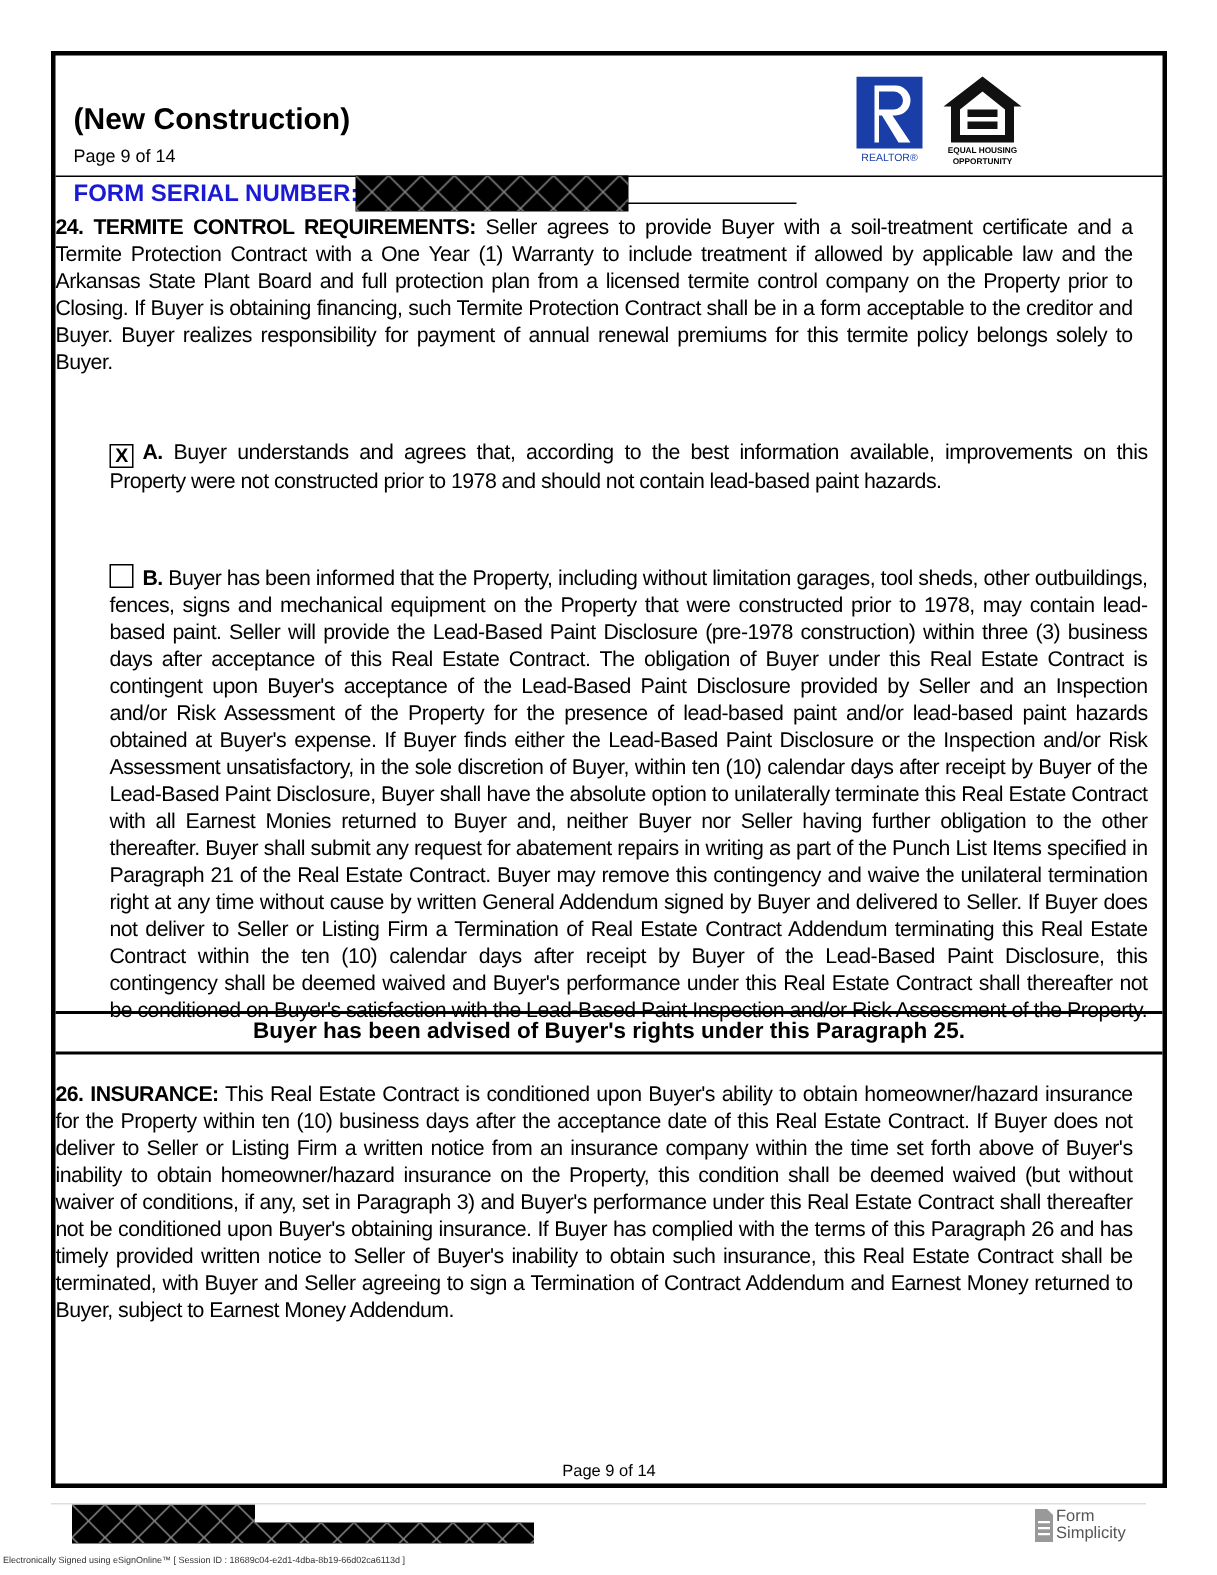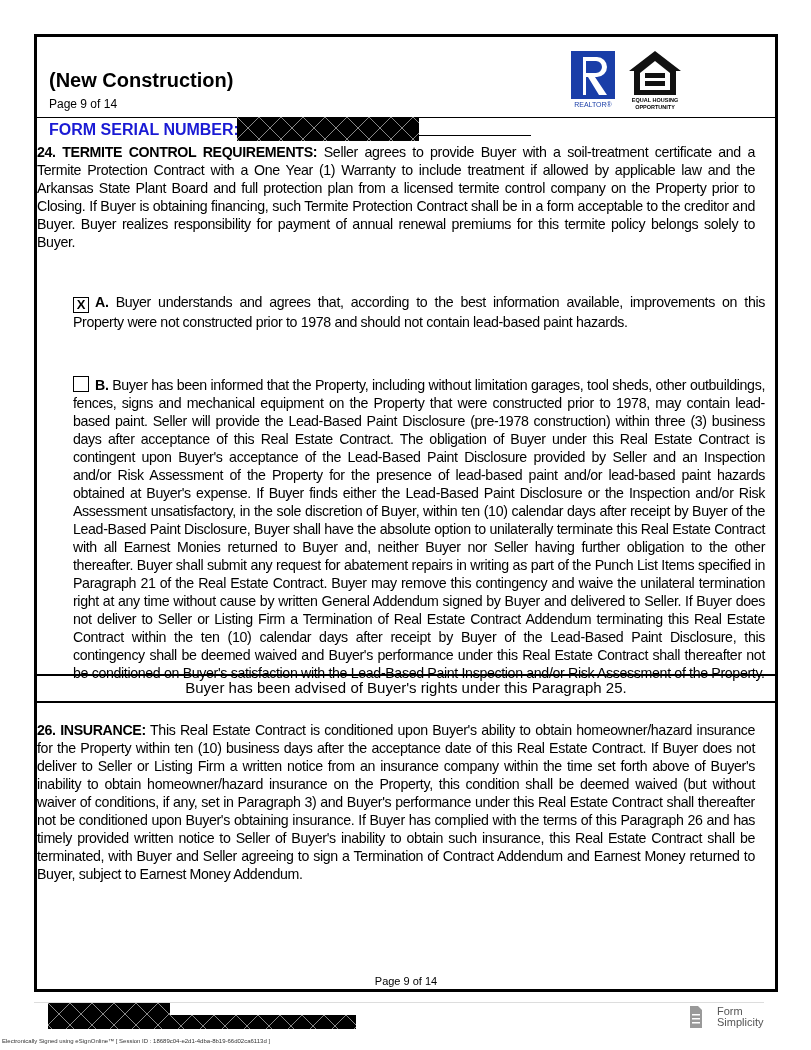--- a/index.html
+++ b/index.html
@@ -14,24 +14,24 @@
   .copyright { position:absolute; left:654px; top:6px; width:80px; text-align:center; font-size:12px; line-height:14px; }
   .copyright b { display:block; }
   .serial { position:absolute; left:12px; top:84px; font-weight:bold; font-size:16px; color:#1a1ad4; }
   .redact { background:#000; position:absolute; overflow:hidden; }
   .redact svg { display:block; }
   .serial-line { position:absolute; left:380px; top:98px; width:114px; border-bottom:1px solid #000; }
   .body-text { position:absolute; left:0; width:718px; font-size:14.2px; line-height:18px; text-align:justify; font-family:"Liberation Sans", sans-serif; letter-spacing:-0.35px; }
   .indent { left:36px; width:692px; }
   .cb { display:inline-block; width:14px; height:14px; border:1px solid #000; vertical-align:-2px; margin-right:6px; font-size:13px; line-height:14px; text-align:center; font-weight:bold; }
   .divider { position:absolute; left:0; width:738px; border-top:2px solid #000; }
-  .advised { position:absolute; left:0; top:642px; width:738px; text-align:center; font-weight:normal; font-size:15px; }
+  .advised { position:absolute; left:0; top:642px; width:738px; text-align:center; font-weight:bold; font-size:15px; }
   .pageno-bottom { position:absolute; left:0; top:938px; width:738px; text-align:center; font-size:11px; }
   .footer-rule { position:absolute; left:34px; top:1002px; width:730px; border-top:1px solid #ddd; }
-  .fs-logo { position:absolute; left:690px; top:1006px; display:flex; align-items:center; gap:15px; }
+  .fs-logo { position:absolute; left:690px; top:1006px; display:flex; align-items:center; gap:2px; }
   .fs-text { font-size:11px; line-height:11px; color:#555; }
   .esign { position:absolute; left:2px; top:1038px; font-size:6px; color:#333; }
 </style>
 </head>
 <body>
 
 <svg width="0" height="0" style="position:absolute">
   <defs>
     <pattern id="xhatch" width="22" height="22" patternUnits="userSpaceOnUse">
       <path d="M0 0 L22 22 M22 0 L0 22" stroke="#888" stroke-width="1"></path>

